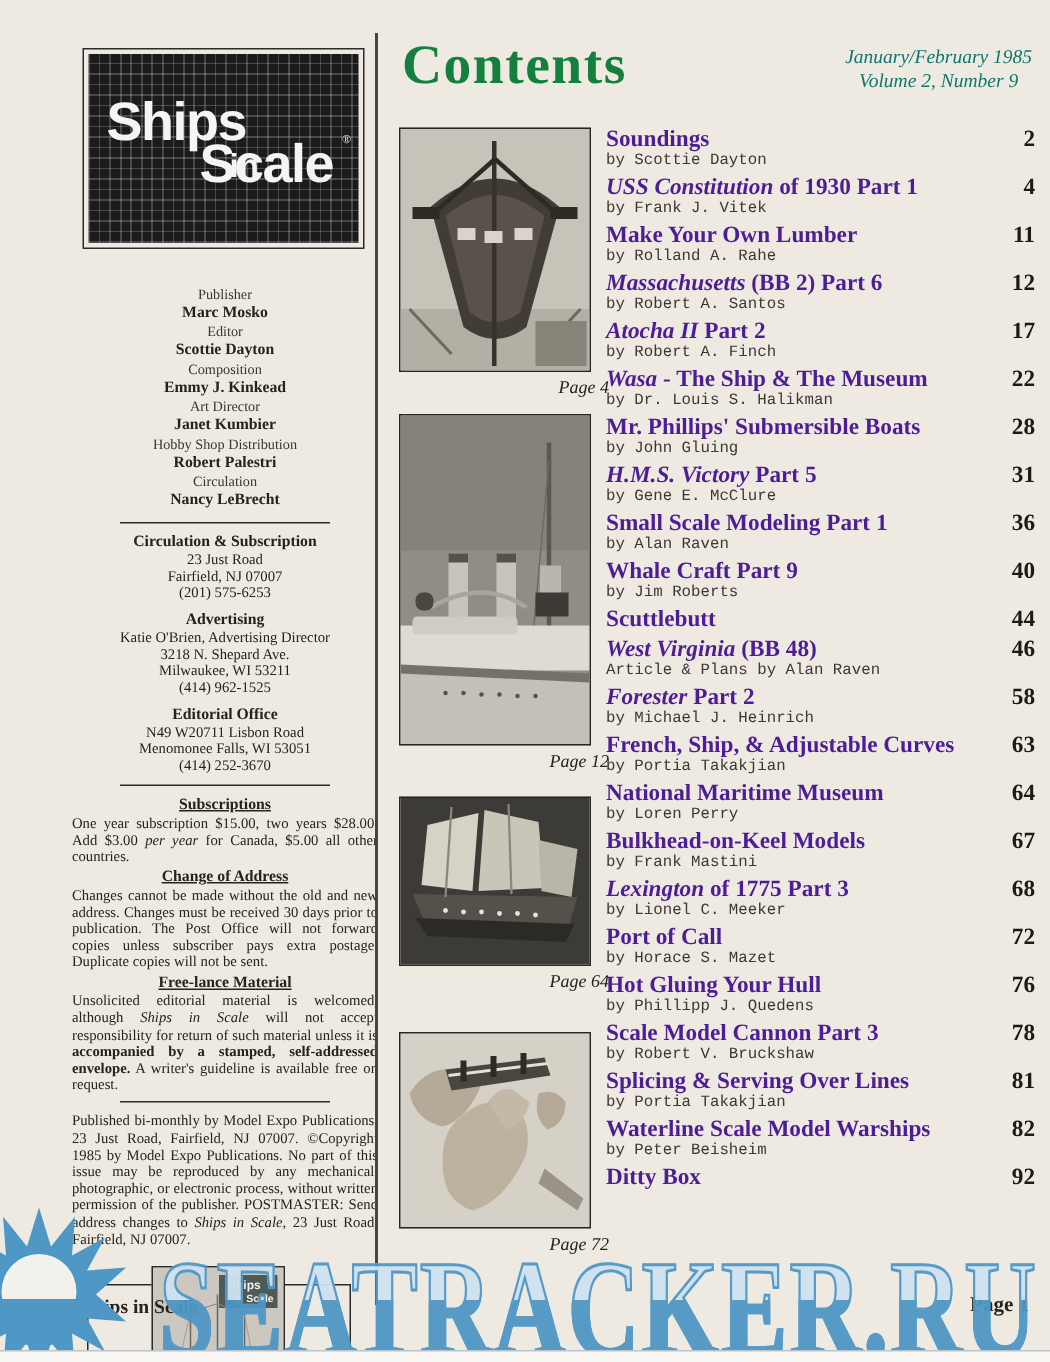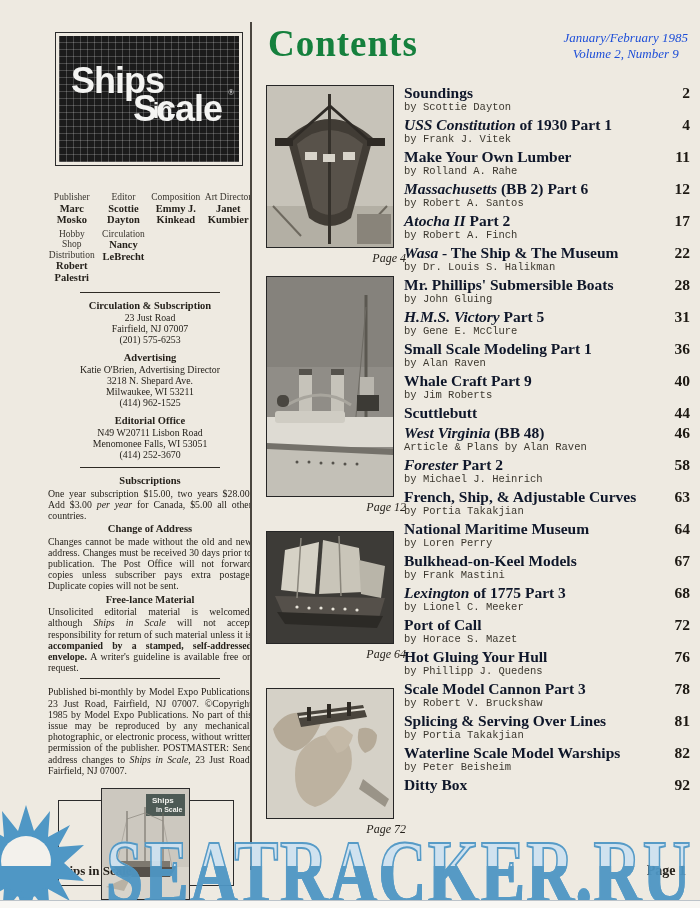--- a/index.html
+++ b/index.html
@@ -16,33 +16,33 @@
             background-image:
               repeating-linear-gradient(0deg, rgba(255,255,255,.20) 0 1px, transparent 1px 7px),
               repeating-linear-gradient(90deg, rgba(255,255,255,.20) 0 1px, transparent 1px 7px);}
   .logo-word{position:absolute;color:#f4f4f2;font-family:"Liberation Sans",sans-serif;
              font-weight:bold;letter-spacing:-1px;}
   .logo-w1{left:12px;top:24px;font-size:36px;}
   .logo-w2{left:58px;top:62px;font-size:22px;letter-spacing:0;padding-left:36px;}
   .logo-w3{left:74px;top:52px;font-size:36px;}
   .logo-reg{position:absolute;right:5px;top:52px;font-size:8px;color:#e8e8e8;}
 
-  .staff-grid{display:grid;grid-template-columns:1fr 1fr 1fr 1fr;column-gap:4px;row-gap:3px;
+  .staff-grid{display:grid;grid-template-columns:1fr;column-gap:4px;row-gap:3px;
               text-align:center;margin:0 0 9px 0;}
   .staff-label{font-size:9.5px;line-height:10.5px;color:#3a362f;}
   .staff-name{font-size:10.5px;line-height:11.5px;font-weight:bold;}
 
   .rule{width:140px;margin:5px auto 7px auto;border-top:1.5px solid #2e2a24;height:0;}
 
   .contact-block{text-align:center;margin-bottom:7px;}
   .contact-head{font-size:10.5px;font-weight:bold;line-height:12px;}
   .contact-line{font-size:9.8px;line-height:11px;}
 
   .notice{margin-bottom:2px;}
-  .notice-head{text-align:center;font-size:10.5px;font-weight:bold;line-height:12.5px;}
+  .notice-head{text-align:center;font-size:10.5px;font-weight:bold;line-height:12.5px;text-decoration:underline;}
   .notice-body{font-size:9.8px;line-height:11.2px;text-align:justify;}
   .notice-body b{font-weight:bold;}
 
   .pub-note{font-size:9.8px;line-height:11.2px;text-align:justify;margin:4px 0 12px 0;}
 
   
   .cover-wrap{position:relative;height:114px;margin-bottom:10px;}
   .cover-band{position:absolute;left:10px;top:12px;width:174px;height:84px;
               border:1.5px solid #2b2b2b;background:#eeeae1;}
   .cover-img{position:absolute;left:53px;top:0;width:87px;height:110px;
@@ -51,34 +51,34 @@
   .cover-para{font-size:11px;line-height:13px;text-align:justify;}
   .cover-label{font-size:19px;font-weight:bold;letter-spacing:.5px;margin-right:5px;}
 
   
   .vrule{position:absolute;left:250px;top:22px;height:848px;width:1.5px;background:#4a463f;}
 
   
   .contents-title{position:absolute;left:268px;top:22px;font-size:37px;font-weight:bold;
                   letter-spacing:1px;color:#15803d;}
   .issue-block{position:absolute;right:12px;top:30px;text-align:center;
-               font-style:italic;font-size:13px;line-height:15.5px;color:#1d4ed8;}
+               font-style:italic;font-size:13px;line-height:15.5px;color:#0f766e;}
 
   
   .thumbs{position:absolute;left:266px;top:0;width:128px;}
   .fig{position:absolute;left:0;width:140px;}
   .fig-img{border:1px solid #262626;background:#bbb;display:block;}
   .fig-cap{text-align:right;font-style:italic;font-size:12px;margin-top:3px;color:#26221c;}
   .fig1{top:85px;}  .fig2{top:276px;}  .fig3{top:531px;}  .fig4{top:688px;}
 
   
   .toc{position:absolute;left:404px;top:84px;width:286px;}
   .toc-entry{margin-bottom:3px;}
   .toc-line{display:flex;align-items:baseline;}
-  .toc-title{flex:1;font-size:15.5px;line-height:17px;font-weight:bold;color:#0f172a;}
+  .toc-title{flex:1;font-size:15.5px;line-height:17px;font-weight:bold;color:#4c1d95;}
   .toc-title i{font-style:italic;}
   .toc-page{font-size:15.5px;line-height:17px;font-weight:bold;margin-left:8px;color:#1d1913;}
   .toc-byline{font-family:Liberation Mono, monospace;font-size:10.5px;line-height:12px;color:#3c382f;}
 
   
   .footer-left{position:absolute;left:55px;top:863px;font-size:13px;font-weight:bold;}
   .footer-right{position:absolute;right:14px;top:863px;font-size:14px;font-weight:bold;}
 
   
   .watermark{position:absolute;left:0;top:0;width:700px;height:908px;pointer-events:none;z-index:50;}

